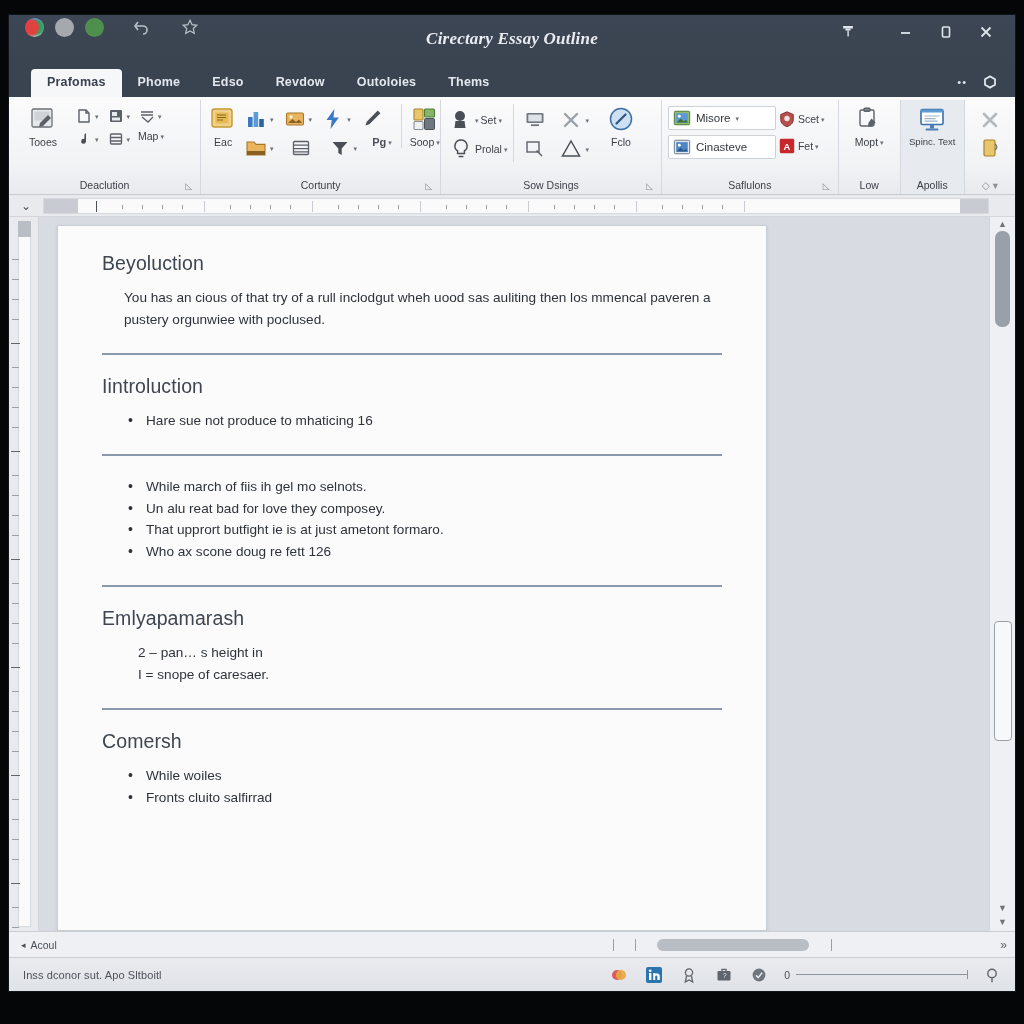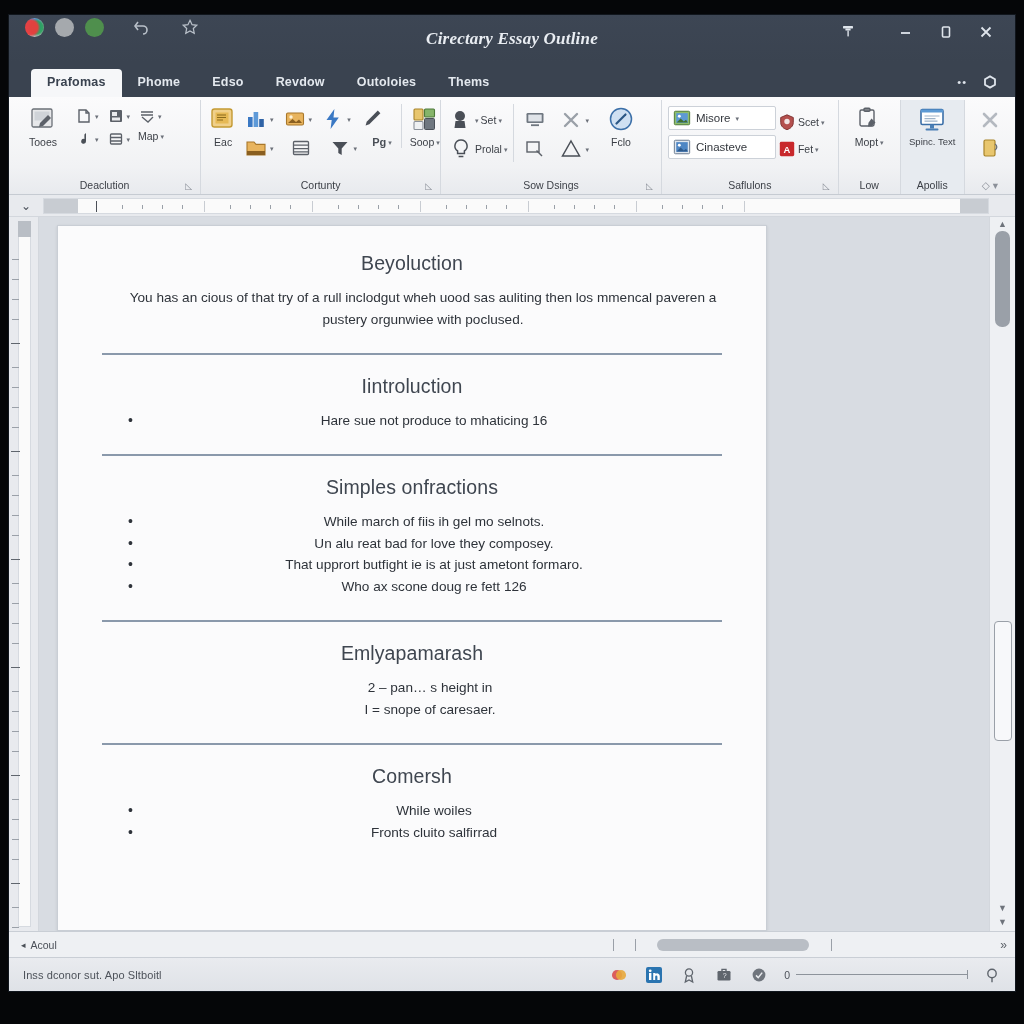--- a/index.html
+++ b/index.html
@@ -172,21 +172,20 @@
     flex:1; position:relative; overflow:hidden;
     background:#d8dce2;
     display:flex; justify-content:flex-start;
   }
   .page{
     margin-left:18px; margin-top:8px;
     width:710px; background:#fbfbfc;
     border:1px solid #c9ced5;
     padding:26px 44px 10px 44px;
     box-shadow:0 1px 3px rgba(0,0,0,.10);
-    text-align:center;
   }
   h1.doch{
     font-size:19.5px; font-weight:400; color:#3f4650;
     letter-spacing:.1px; margin-bottom:12px;
     font-family:"Liberation Sans", sans-serif;
   }
   .docp{
     font-size:13.6px; color:#2e333a; line-height:1.62;
     margin-left:22px; margin-bottom:6px; max-width:600px;
   }
@@ -531,21 +530,21 @@
           <span class="cap">Fclo</span>
         </div>
       </div>
       <div class="rglabel">
         <span>Sow Dsings</span>
         <span class="dlg">◺</span>
       </div>
     </div>
 
     <div class="rgroup" style="width:184px;">
-      <div class="rgrow" style="gap:0;padding-top:2px;align-items:flex-end;">
+      <div class="rgrow" style="gap:0;padding-top:2px;">
         <div class="col2" style="gap:5px;">
           <div class="galbtn">
             <svg class="ico s18" viewBox="0 0 20 20">
               <rect x="1.5" y="2.5" width="17" height="15" rx="1.2" fill="#8fbf6b" stroke="#4e7a3a" stroke-width="1.1"></rect>
               <rect x="3.6" y="4.6" width="12.8" height="10.8" fill="#5d9ad4"></rect>
               <circle cx="7" cy="8" r="1.6" fill="#fff"></circle>
               <path d="M4 15 8.5 10.5 12 14l2.5-2 2 3z" fill="#3f6e2f"></path>
             </svg>
             <span>Misore</span>
             <span class="caret">▾</span>
@@ -718,21 +717,20 @@
         <h1 class="doch">Beyoluction</h1>
         <p class="docp">You has an cious of that try of a rull inclodgut wheh uood sas auliting then los mmencal paveren a pustery orgunwiee with poclused.</p>
         <hr class="docrule">
 
         <h1 class="doch">Iintroluction</h1>
         <ul class="doclist">
           <li>Hare sue not produce to mhaticing 16</li>
         </ul>
         <hr class="docrule">
 
-        <h1 class="doch">Simples onfractions</h1>
         <ul class="doclist">
           <li>While march of fiis ih gel mo selnots.</li>
           <li>Un alu reat bad for love they composey.</li>
           <li>That upprort butfight ie is at just ametont formaro.</li>
           <li>Who ax scone doug re fett 126</li>
         </ul>
         <hr class="docrule">
 
         <h1 class="doch">Emlyapamarash</h1>
         <div class="plain-sub">2 – pan… s height in</div>

